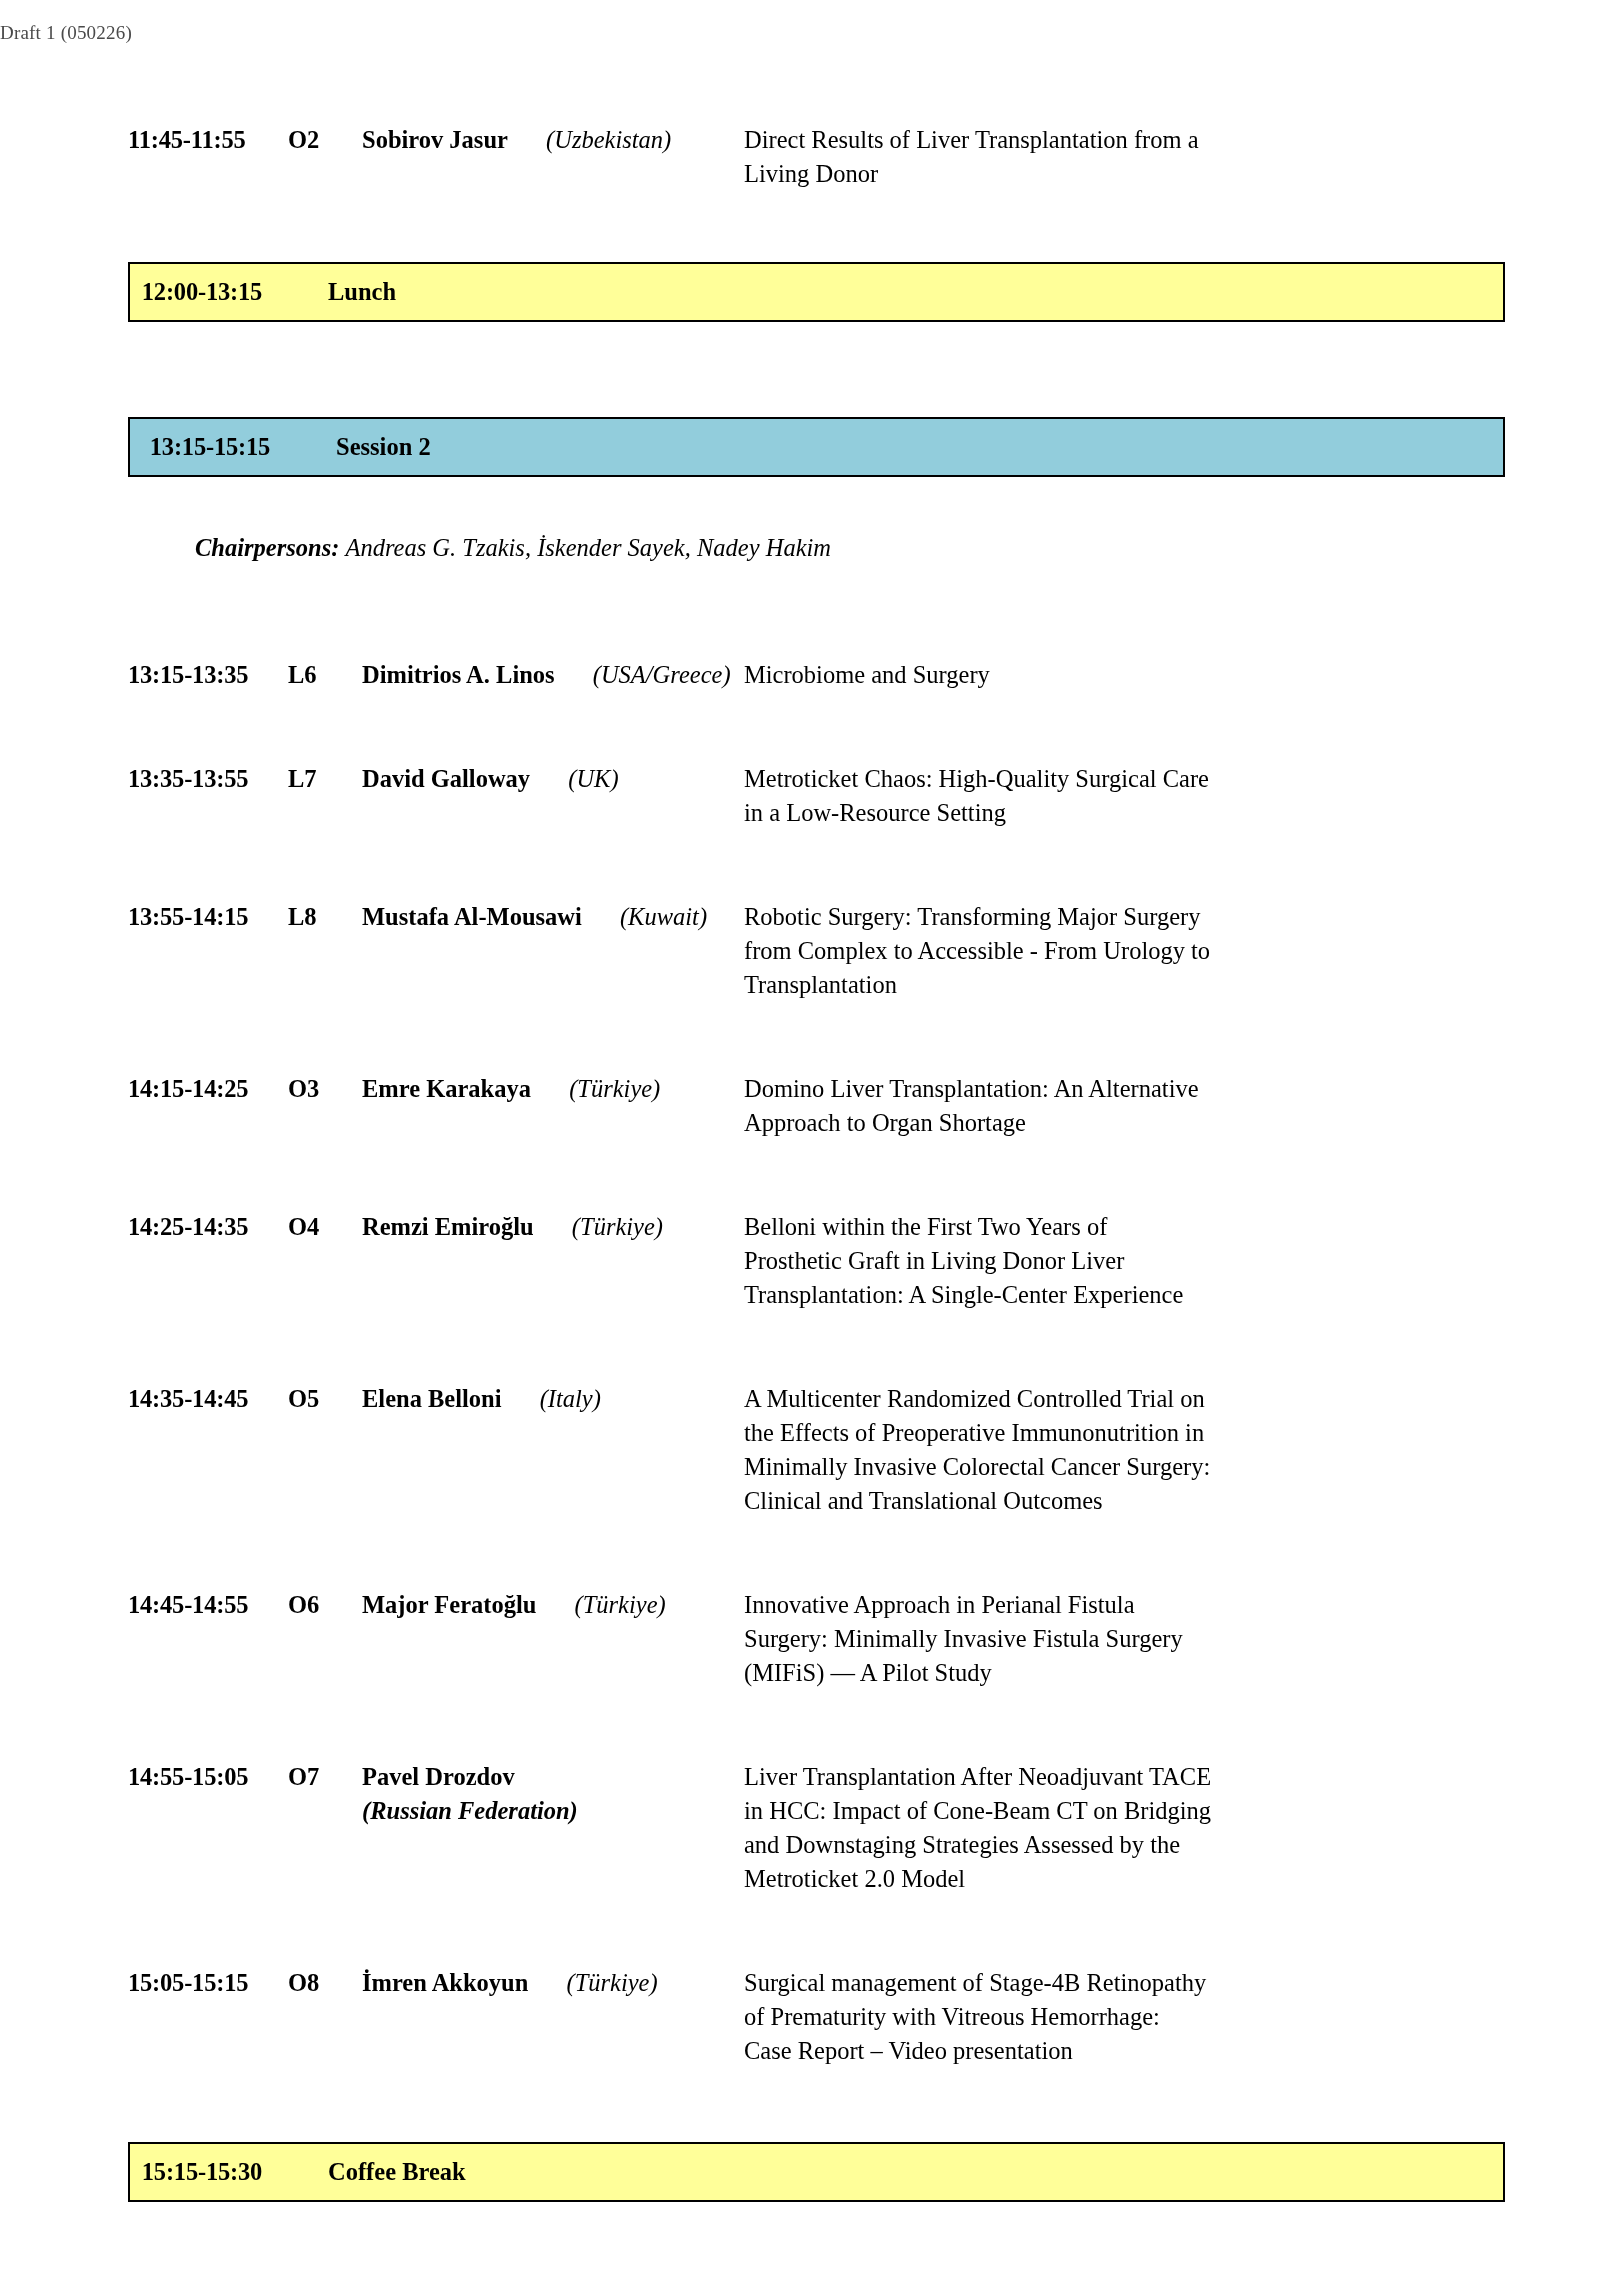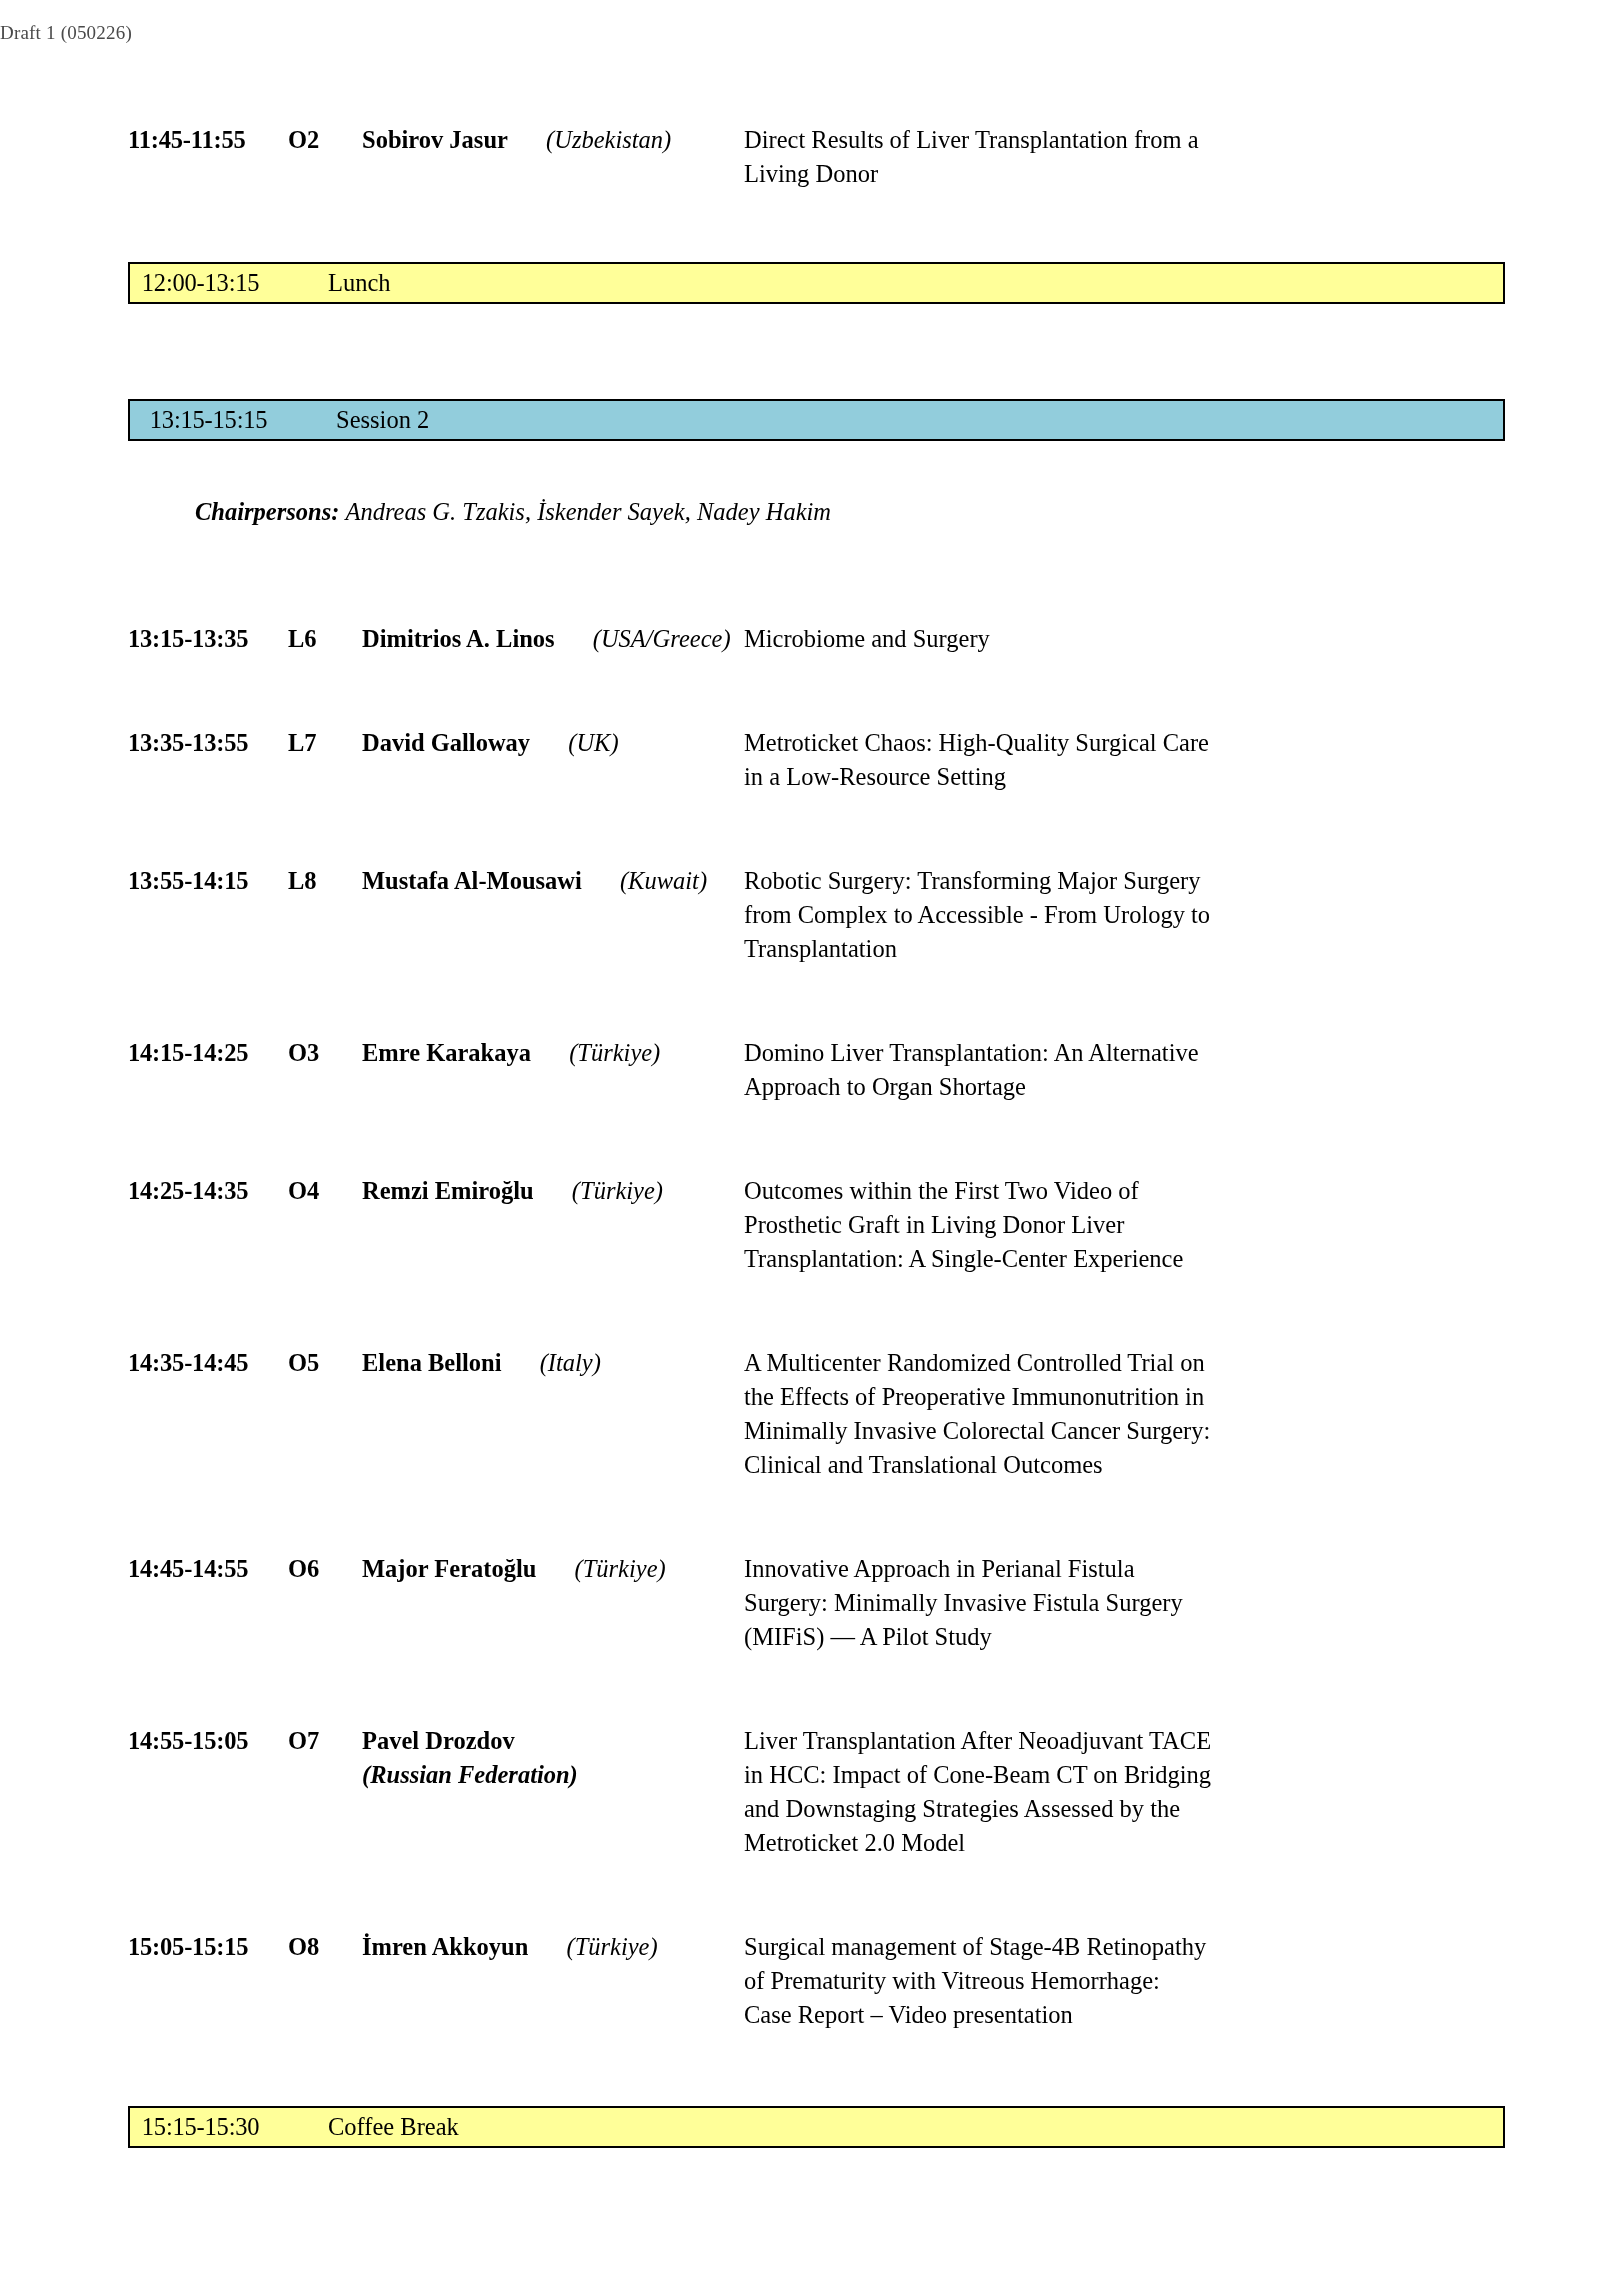--- a/index.html
+++ b/index.html
@@ -88,24 +88,24 @@
   }
   .col-title .tline {
     display: block;
     white-space: pre;
   }
 
   
   .banner {
     display: flex;
     align-items: center;
-    height: 42px;
+    height: 60px;
     border: 2.9px solid #000000;
     width: 1377px;
-    font-weight: normal;
+    font-weight: bold;
     font-size: 24.5px;
     justify-content: flex-end;
   }
   .banner.yellow { background: #ffff99; }
   .banner.blue   { background: #92cddc; border-color: #000000; padding-left: 8px; }
   .banner .b-time {
     width: 157px;
     flex: 0 0 157px;
     padding-left: 11.8px;
     letter-spacing: -0.2px;
@@ -199,21 +199,21 @@
             <span class="tline">Domino Liver Transplantation: An Alternative</span>
             <span class="tline">Approach to Organ Shortage</span>
           </div>
         </div>
         <div style="height: 70px;"></div>
         <div class="row">
           <div class="col-time">14:25-14:35</div>
           <div class="col-code">O4</div>
           <div class="col-speaker"><span class="sp-name">Remzi Emiroğlu</span> <span class="sp-country">(Türkiye)</span></div>
           <div class="col-title">
-            <span class="tline">Outcomes within the First Two Video of</span>
+            <span class="tline">Belloni within the First Two Years of</span>
             <span class="tline">Prosthetic Graft in Living Donor Liver</span>
             <span class="tline">Transplantation: A Single-Center Experience</span>
           </div>
         </div>
         <div style="height: 70px;"></div>
         <div class="row">
           <div class="col-time">14:35-14:45</div>
           <div class="col-code">O5</div>
           <div class="col-speaker"><span class="sp-name">Elena Belloni</span> <span class="sp-country">(Italy)</span></div>
           <div class="col-title">

